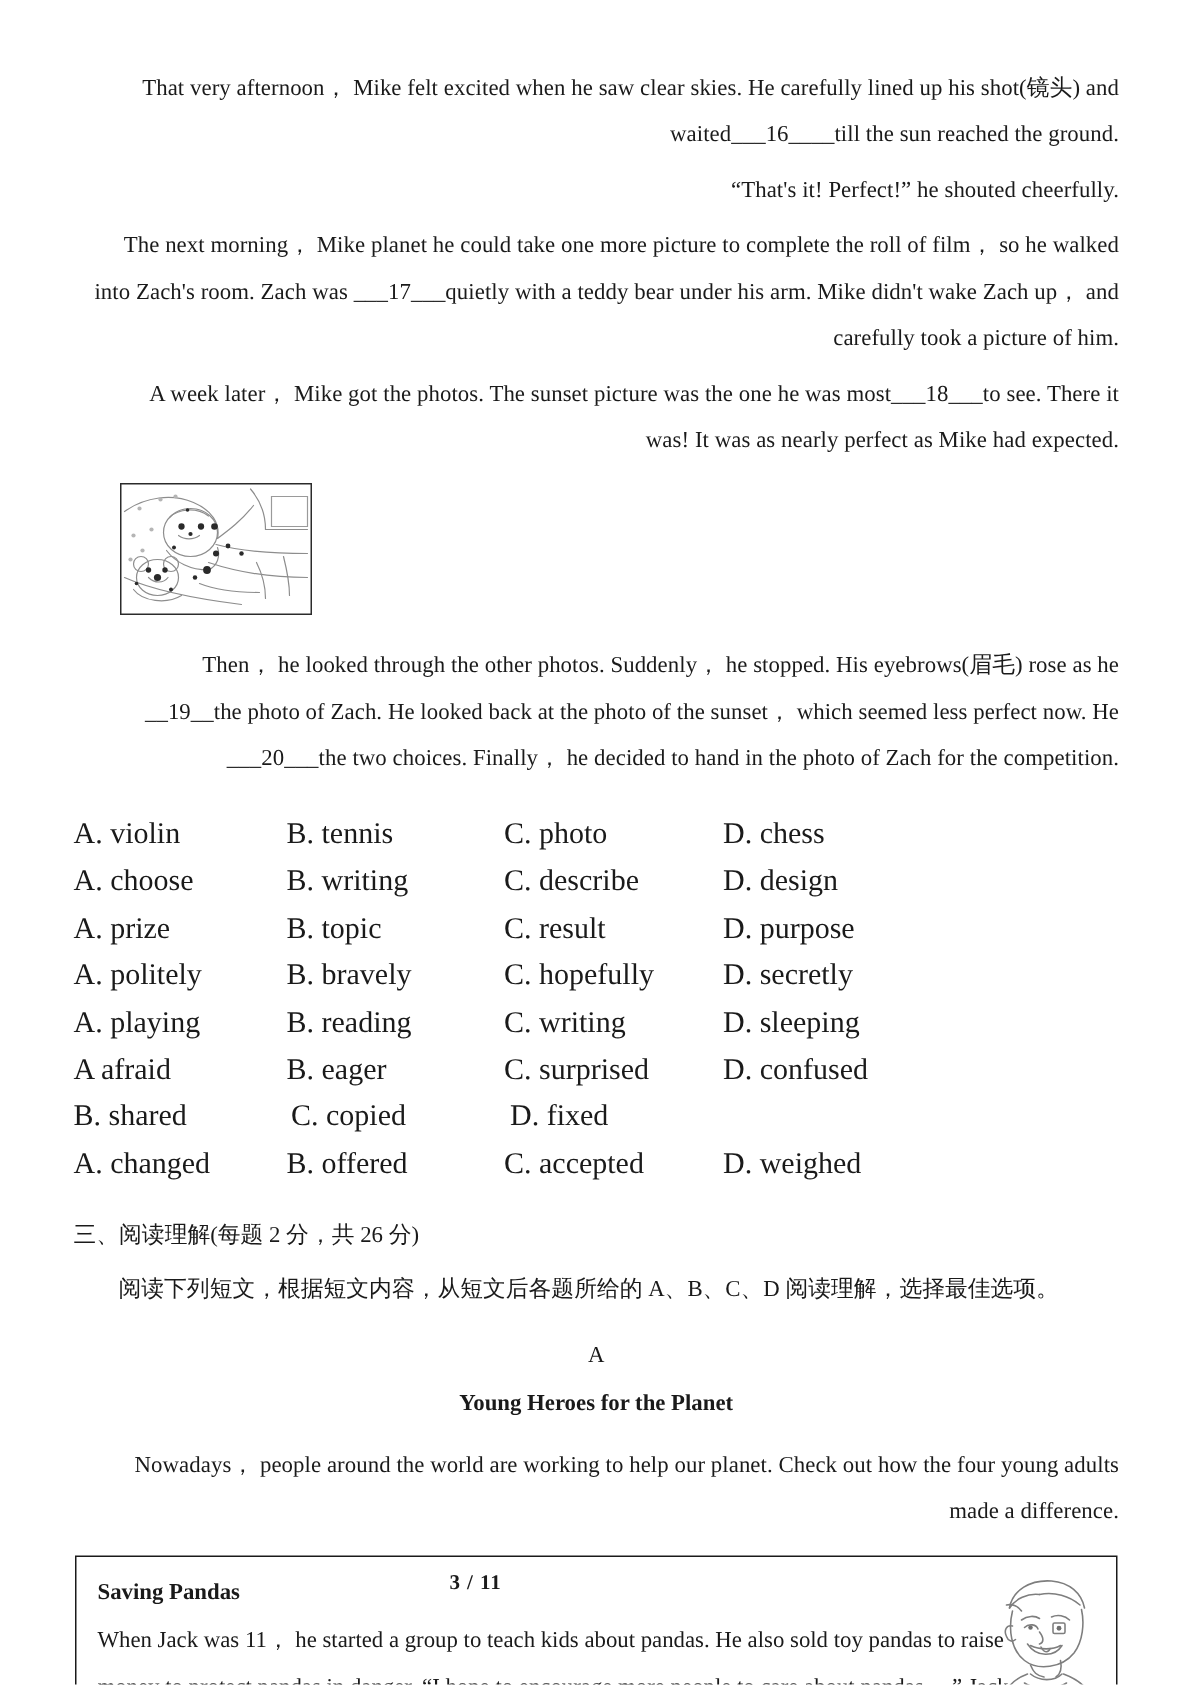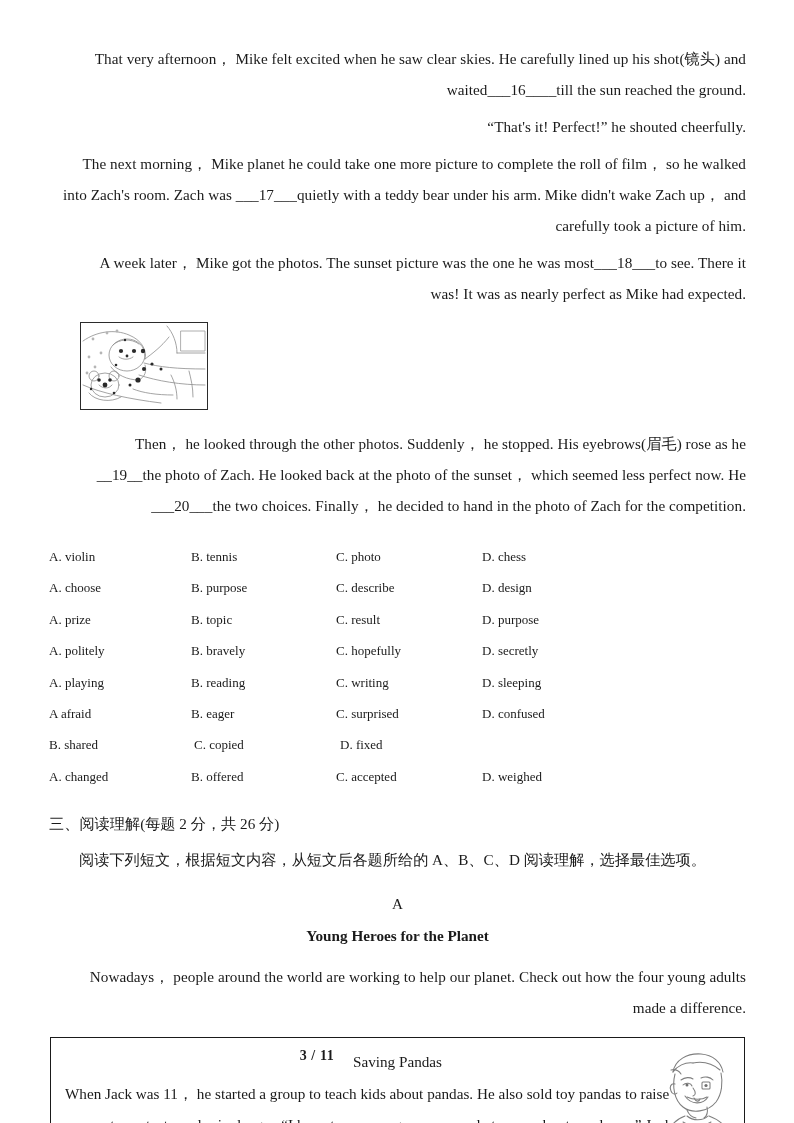--- a/index.html
+++ b/index.html
@@ -53,21 +53,21 @@
     position: relative;
   }
   .figure-box svg { display: block; }
 
   
   .mc-list {
     margin-top: 20px;
   }
   .mc-row {
     display: flex;
-    font-size: 13px;
+    font-size: 20px;
     line-height: 31.4px;
     white-space: nowrap;
   }
   .mc-a { width: 142px; flex: 0 0 142px; }
   .mc-b { width: 145px; flex: 0 0 145px; }
   .mc-c { width: 146px; flex: 0 0 146px; }
   .mc-d { flex: 0 0 auto; }
 
   
   .cn {
@@ -97,25 +97,24 @@
     margin-top: 14px;
     margin-left: 1px;
     width: 695px;
     box-sizing: border-box;
     border: 1.6px solid #1a1a1a;
     padding: 11px 14px 13px 14px;
     position: relative;
     min-height: 80px;
   }
   .panel-title {
-    font-weight: normal;
+    font-weight: bold;
     font-size: 15.2px;
     line-height: 26px;
     margin-bottom: 3px;
-    text-align: center;
   }
   .panel-body {
     font-size: 15.2px;
     line-height: 31px;
     width: 625px;
   }
   .panel-figure {
     position: absolute;
     right: 11px;
     top: 12px;
@@ -220,21 +219,21 @@
 
     <div class="mc-list">
       <div class="mc-row">
         <span class="mc-a">A. violin</span>
         <span class="mc-b">B. tennis</span>
         <span class="mc-c">C. photo</span>
         <span class="mc-d">D. chess</span>
       </div>
       <div class="mc-row">
         <span class="mc-a">A. choose</span>
-        <span class="mc-b">B. purpose</span>
+        <span class="mc-b">B. writing</span>
         <span class="mc-c">C. describe</span>
         <span class="mc-d">D. design</span>
       </div>
       <div class="mc-row">
         <span class="mc-a">A. prize</span>
         <span class="mc-b">B. topic</span>
         <span class="mc-c">C. result</span>
         <span class="mc-d">D. purpose</span>
       </div>
       <div class="mc-row">

